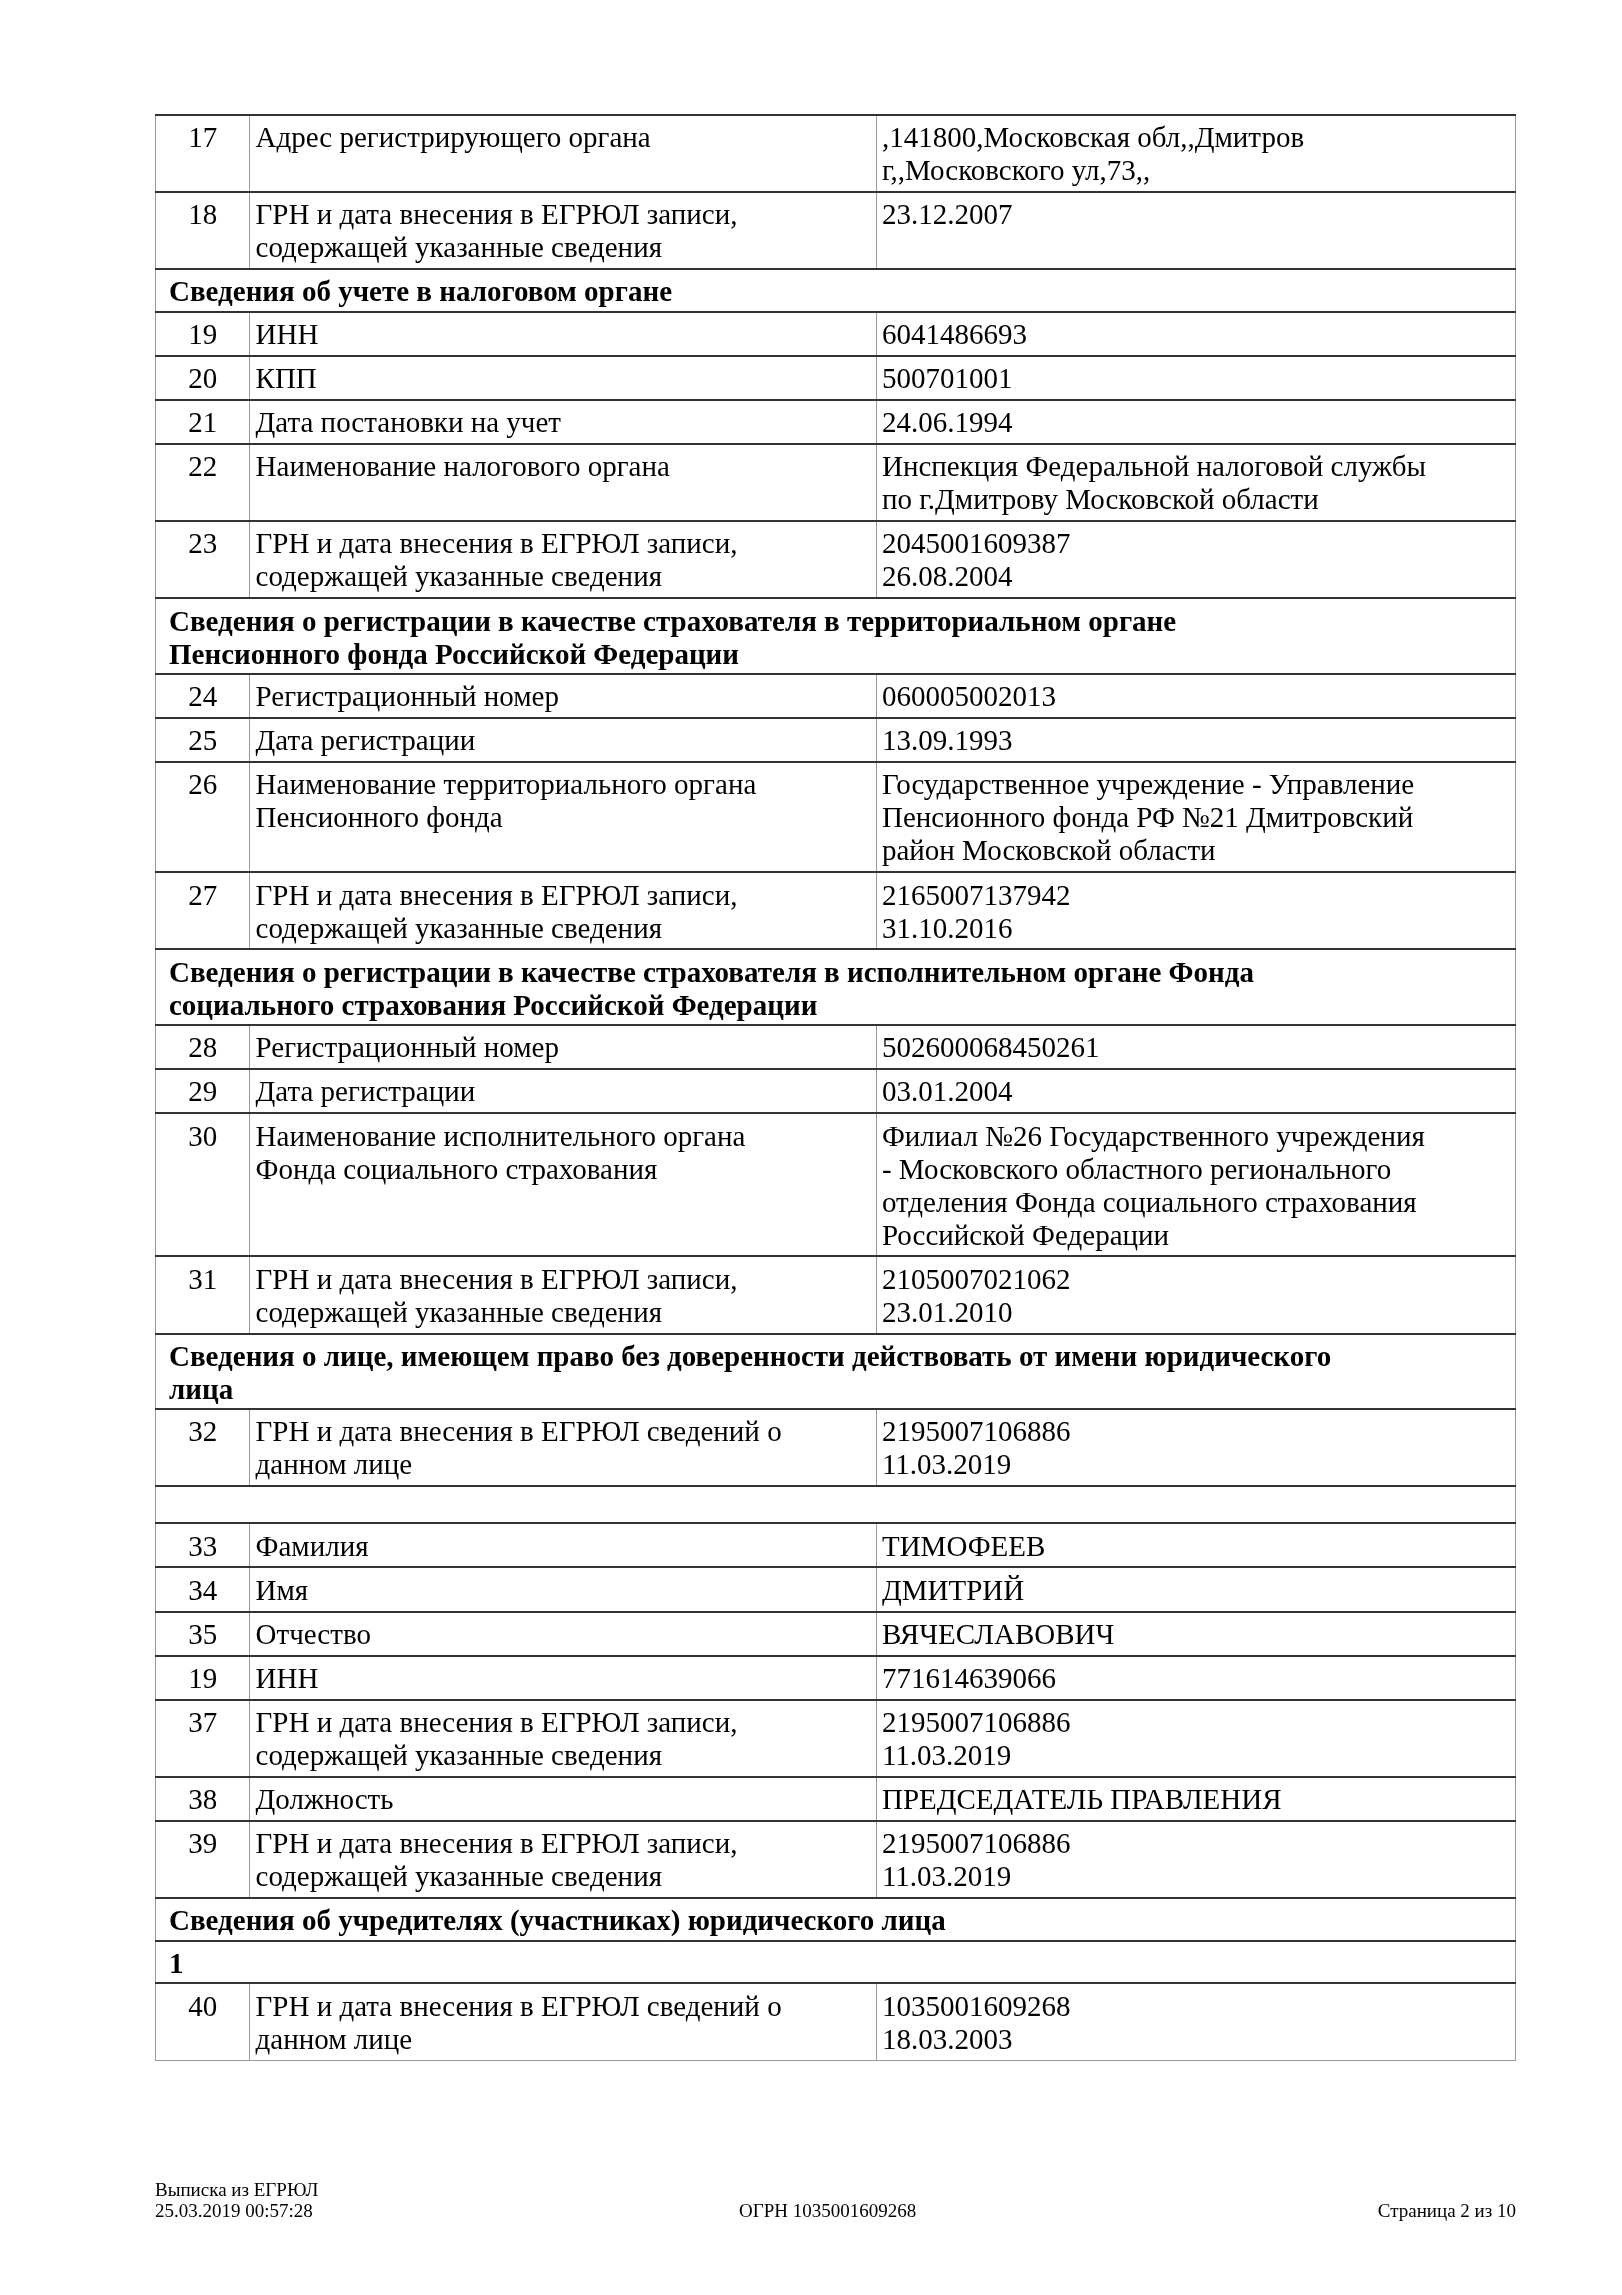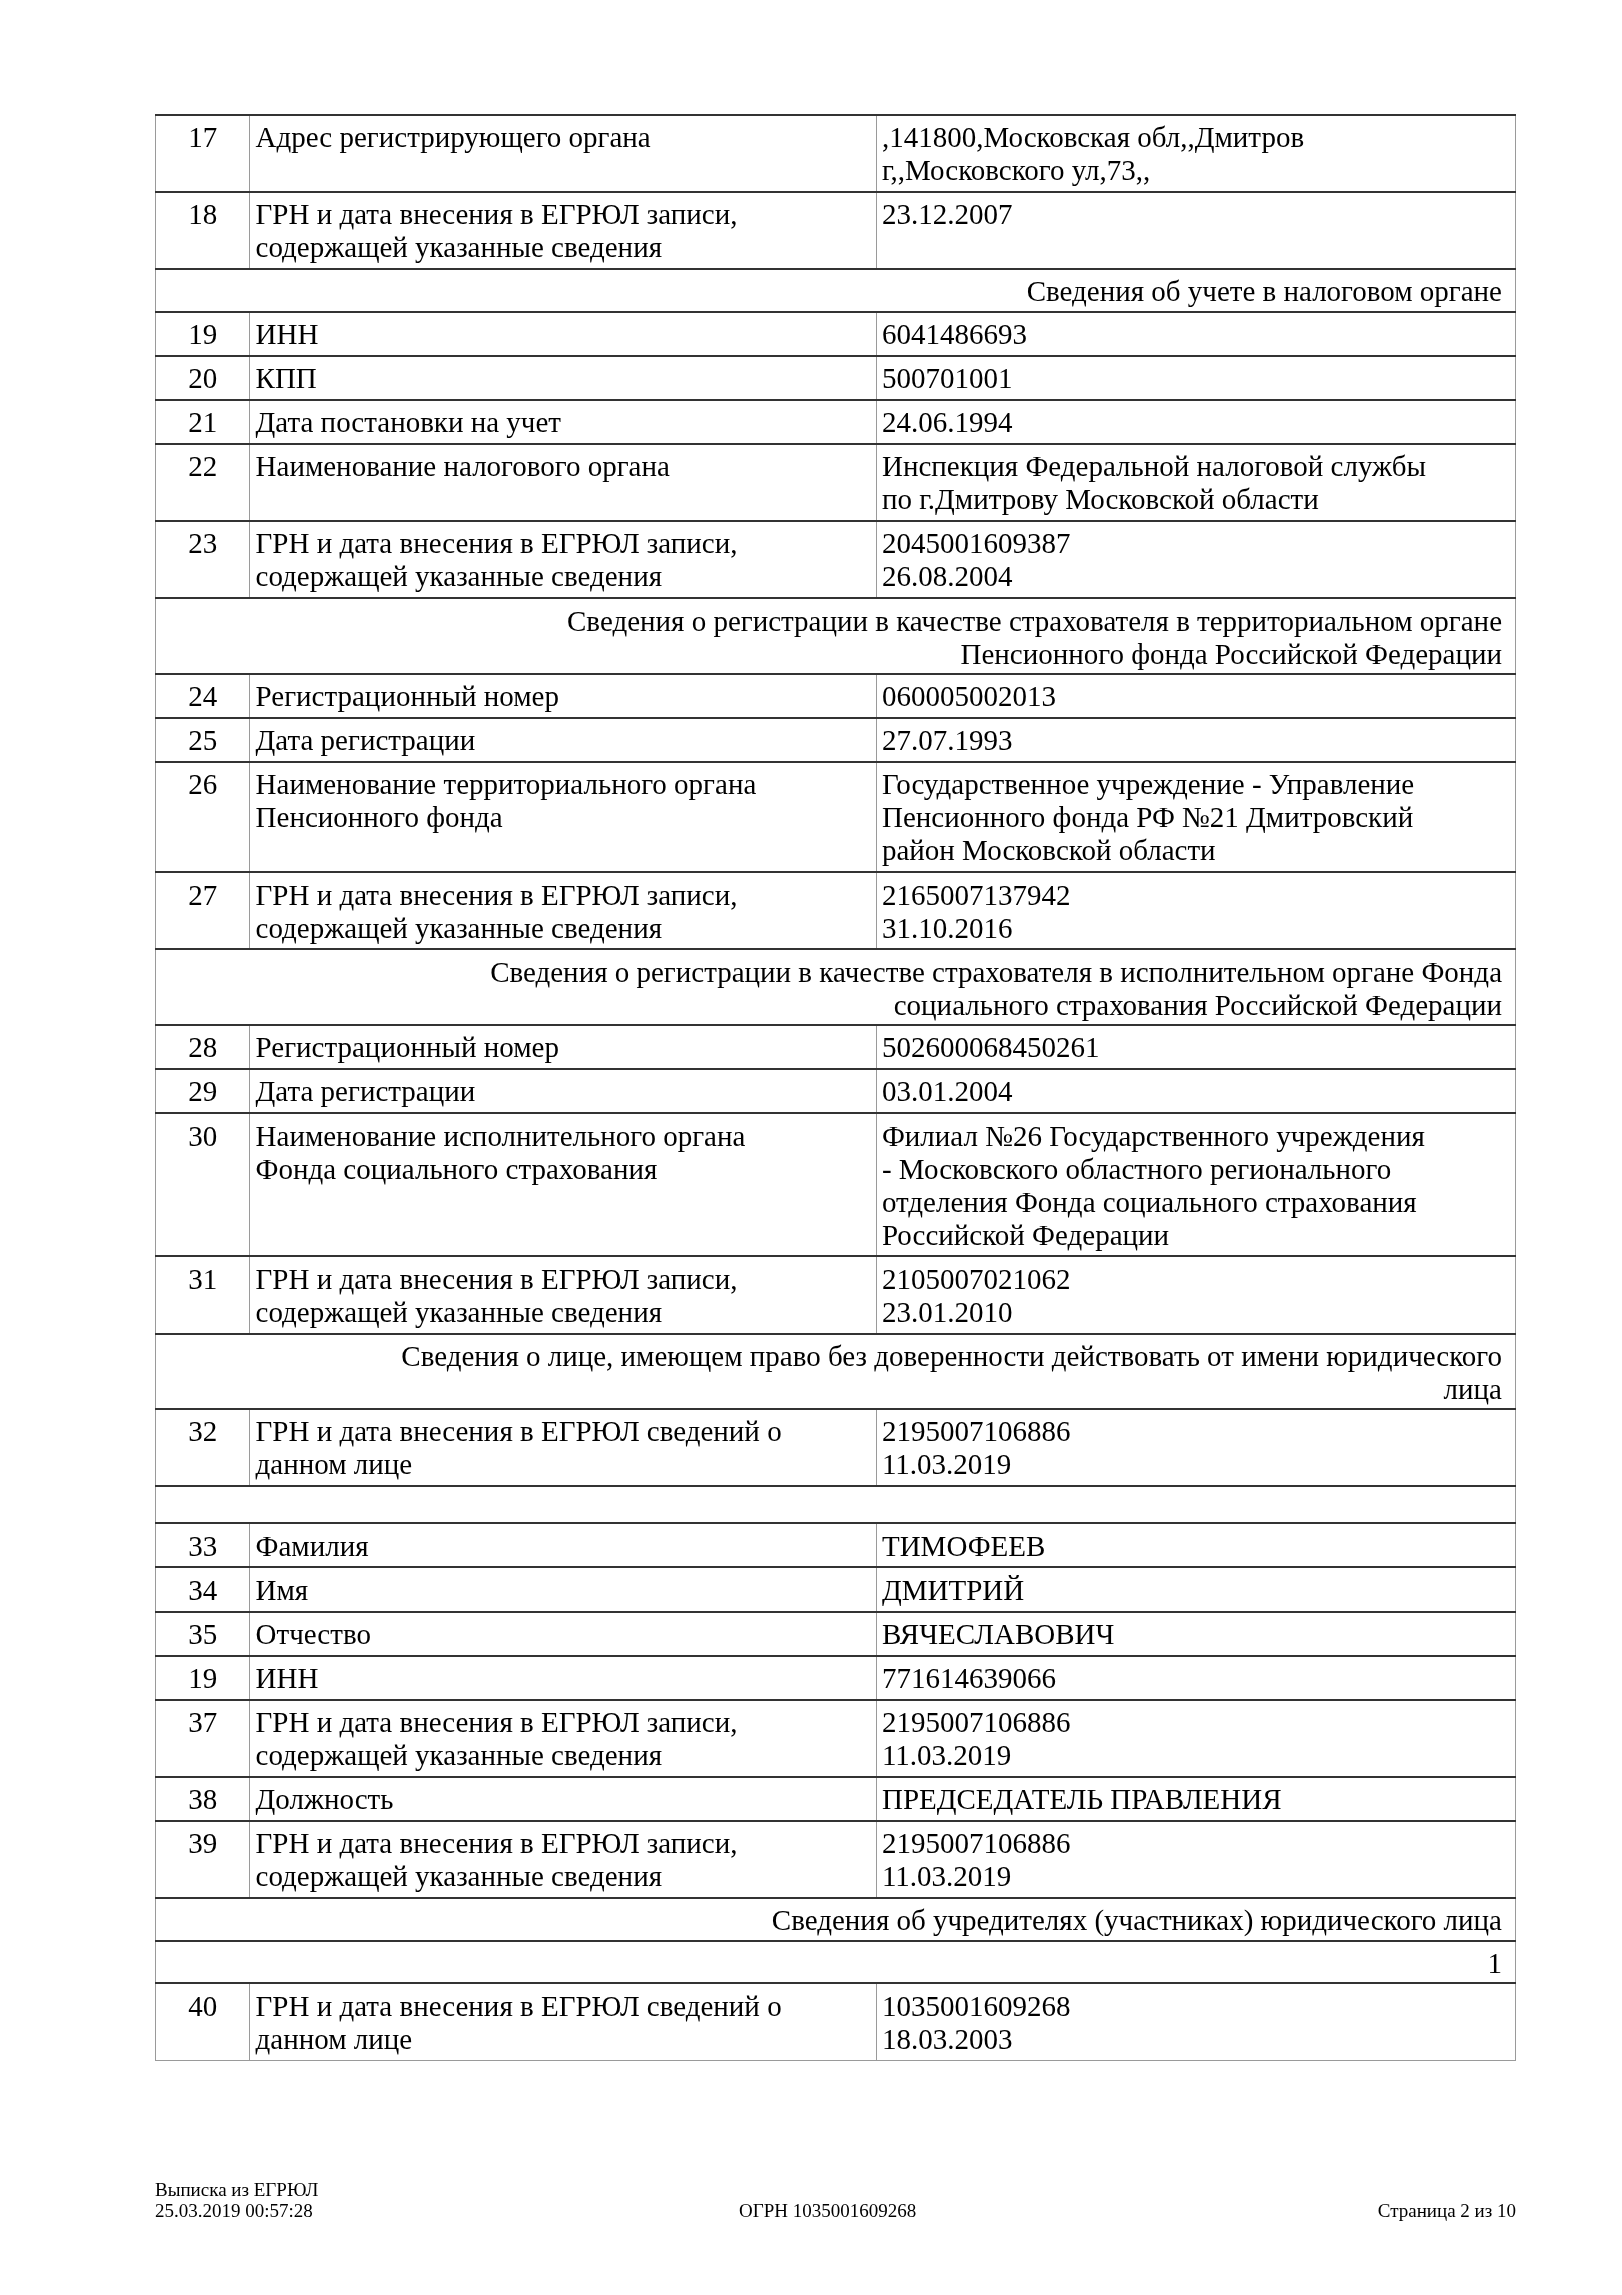--- a/index.html
+++ b/index.html
@@ -15,21 +15,21 @@
   table.egr td {
     border: 1.3px solid #9a9a9a;
     border-top: 2px solid #333;
     vertical-align: top;
     padding: 5.2px 5.2px 3.9px 5.2px;
   }
   td.num { width: 83px; text-align: center; padding-left: 0; padding-right: 0; }
   td.label { width: 615px; }
   td.value { }
   tr.section td {
-    text-align: right; font-weight: normal; padding: 5.2px 13px 2.6px 13px;
+    text-align: left; font-weight: bold; padding: 5.2px 13px 2.6px 13px;
   }
   tr.empty td { height: 35px; padding: 0; }
   .multiline { white-space: pre-line; }
   .footer {
     position: absolute; left: 155px; top: 2179px; width: 1361px;
     font-size: 19px; line-height: 21px;
   }
   .footer .f-left { position: absolute; left: 0; top: 0; }
   .footer .f-center { position: absolute; left: 584px; top: 21px; }
   .footer .f-right { position: absolute; right: 0; top: 21px; }
@@ -91,21 +91,21 @@
 Пенсионного фонда Российской Федерации</td>
       </tr>
       <tr>
           <td class="num">24</td>
           <td class="label multiline">Регистрационный номер</td>
           <td class="value multiline">060005002013</td>
         </tr>
       <tr>
           <td class="num">25</td>
           <td class="label multiline">Дата регистрации</td>
-          <td class="value multiline">27.07.1993</td>
+          <td class="value multiline">13.09.1993</td>
         </tr>
       <tr>
           <td class="num">26</td>
           <td class="label multiline">Наименование территориального органа
 Пенсионного фонда</td>
           <td class="value multiline">Государственное учреждение - Управление
 Пенсионного фонда РФ №21 Дмитровский
 район Московской области</td>
         </tr>
       <tr>

